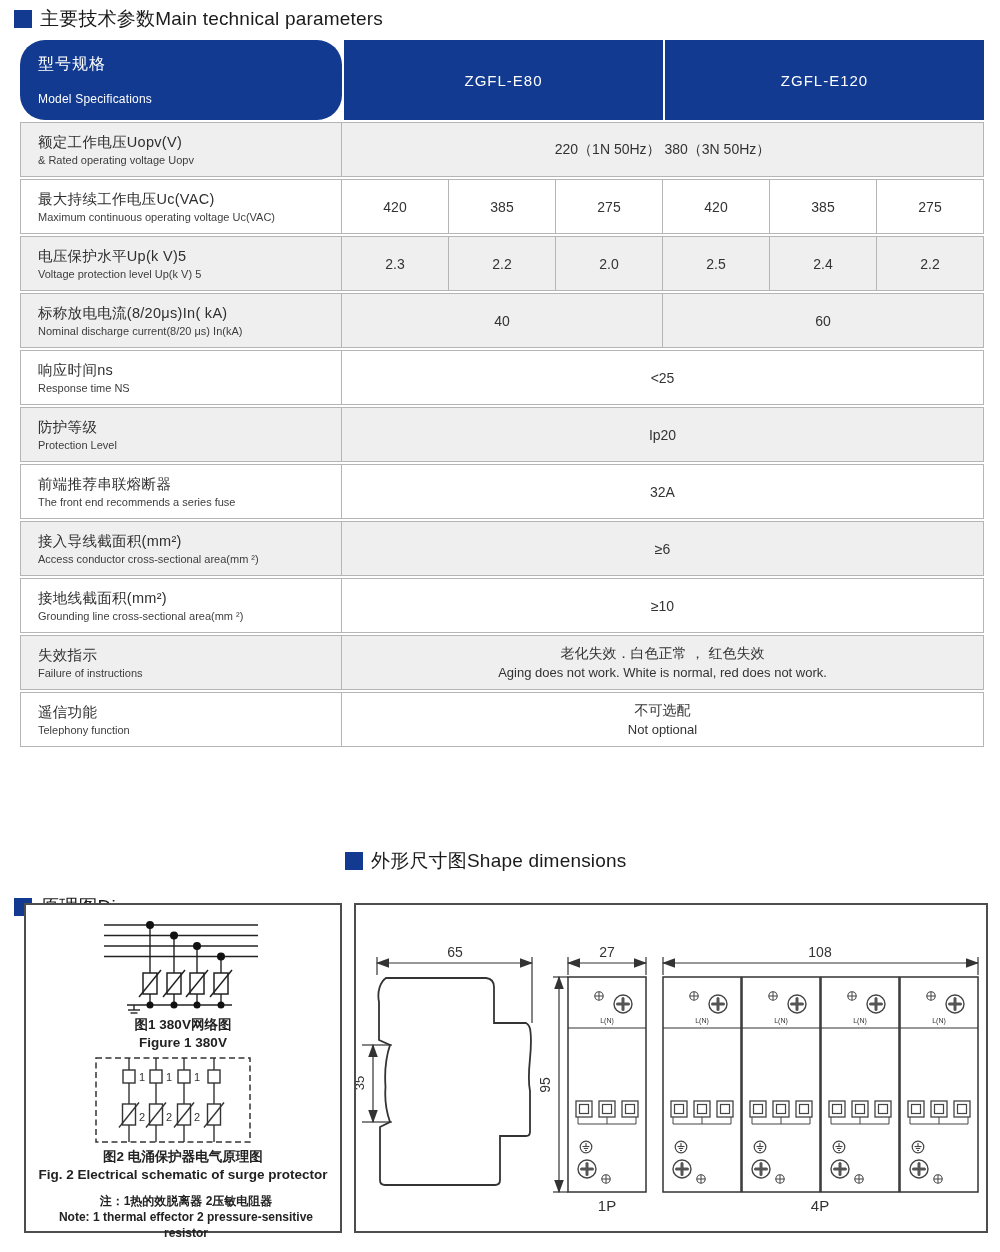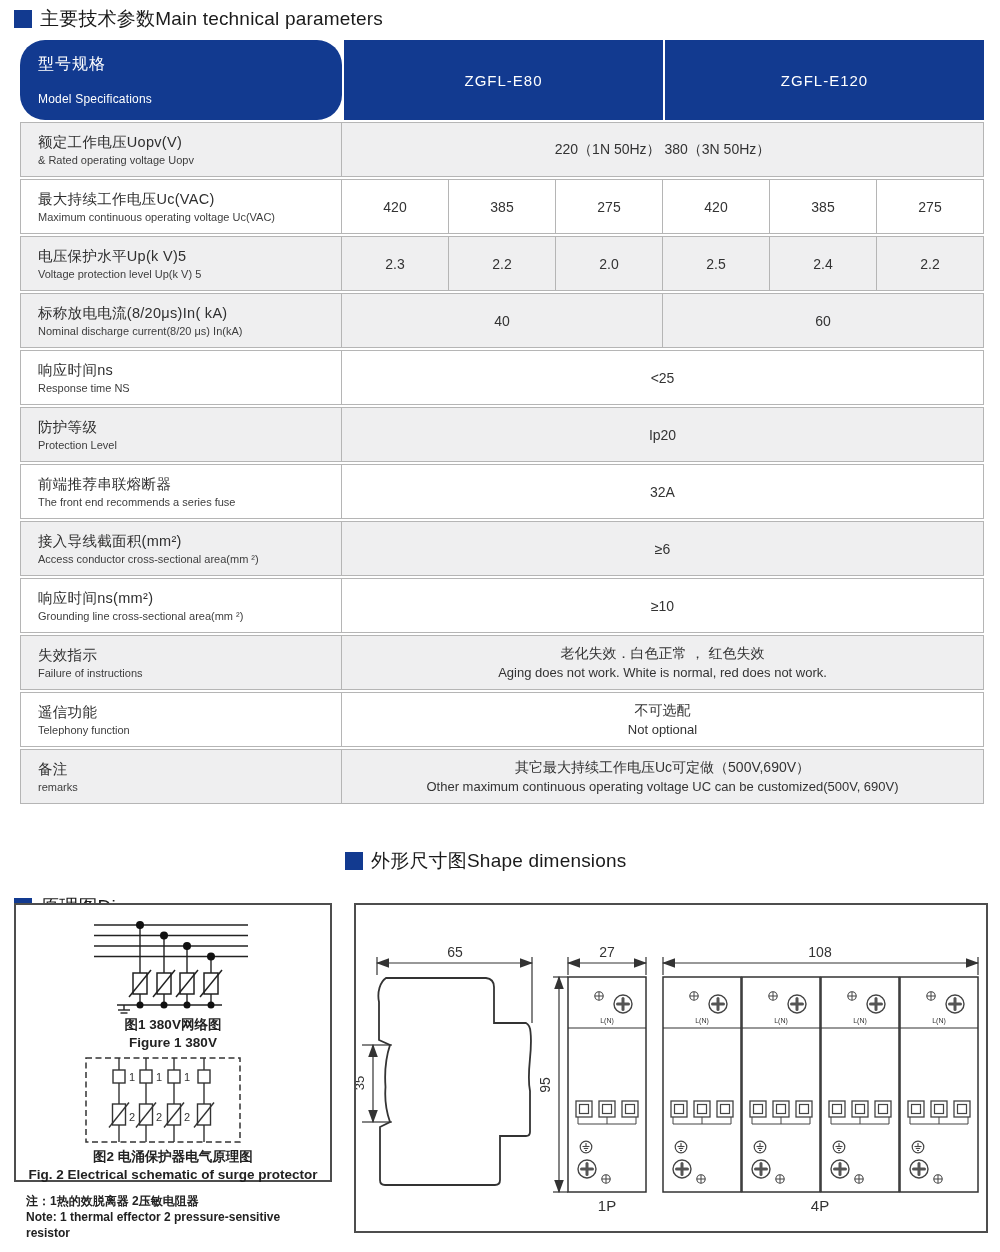--- a/index.html
+++ b/index.html
@@ -29,32 +29,32 @@
   .lz{font-size:14.5px;color:#2f2f2f;letter-spacing:.3px;}
   .le{font-size:11px;color:#3d3d3d;margin-top:2px;line-height:1.15;}
   .vz{font-size:14px;}
   .ve{font-size:13px;margin-top:2px;}
 
   
   #bottom{position:absolute;left:0;top:846px;width:1000px;height:400px;}
   #diagram-hdr{left:14px;top:2px;margin-top:46px;}
   #shape-hdr{left:345px;top:2px;}
   .dbox{position:absolute;top:57px;border:2px solid #4d4d4d;background:#fff;box-sizing:border-box;}
-  #diagram-box{left:14px;width:318px;height:279px;}
+  #diagram-box{left:24px;width:318px;height:330px;}
   #shape-box{left:354px;width:634px;height:330px;}
   #diagram-box svg,#shape-box svg{display:block;}
   #fig1-svg{position:absolute;left:0;top:6px;width:314px;height:104px;}
   #fig2-svg{position:absolute;left:0;top:150px;width:314px;height:92px;}
   #shape-svg{position:absolute;left:0;top:0;width:630px;height:326px;}
   .cap{position:absolute;left:0;width:100%;text-align:center;line-height:1.25;}
   .cap .cz{font-size:13.5px;font-weight:600;color:#222;}
   .cap .ce{font-size:13.5px;font-weight:700;color:#222;margin-top:1px;}
   #fig1-cap{top:112px;}
   #fig2-cap{top:244px;}
-  #fig-note{position:absolute;left:10px;top:288px;width:300px;text-align:left;
+  #fig-note{position:absolute;left:10px;top:288px;width:300px;text-align:center;
     font-size:12px;font-weight:600;color:#222;line-height:1.35;}
   svg text{font-family:"Liberation Sans","DejaVu Sans",sans-serif;fill:#333;}
 </style>
 </head>
 <body>
 
 <div class="sec-hdr" id="main-title">
   <span class="sq"></span>
   <span>主要技术参数Main technical parameters</span>
 </div>
@@ -142,21 +142,21 @@
     </tr>
     <tr class="gray">
       <td>
         <div class="lz">接入导线截面积(mm²)</div>
         <div class="le">Access conductor cross-sectional area(mm ²)</div>
       </td>
       <td colspan="6">≥6</td>
     </tr>
     <tr>
       <td>
-        <div class="lz">响应时间ns(mm²)</div>
+        <div class="lz">接地线截面积(mm²)</div>
         <div class="le">Grounding line cross-sectional area(mm ²)</div>
       </td>
       <td colspan="6">≥10</td>
     </tr>
     <tr class="gray">
       <td>
         <div class="lz">失效指示</div>
         <div class="le">Failure of instructions</div>
       </td>
       <td colspan="6">
@@ -165,30 +165,20 @@
       </td>
     </tr>
     <tr>
       <td>
         <div class="lz">遥信功能</div>
         <div class="le">Telephony function</div>
       </td>
       <td colspan="6">
         <div class="vz">不可选配</div>
         <div class="ve">Not optional</div>
-      </td>
-    </tr>
-    <tr class="gray">
-      <td>
-        <div class="lz">备注</div>
-        <div class="le">remarks</div>
-      </td>
-      <td colspan="6">
-        <div class="vz">其它最大持续工作电压Uc可定做（500V,690V）</div>
-        <div class="ve">Other maximum continuous operating voltage UC can be customized(500V, 690V)</div>
       </td>
     </tr>
   </tbody>
 </table>
 
 <div id="bottom">
   <div class="sec-hdr" id="diagram-hdr">
     <span class="sq"></span>
     <span>原理图Diagram</span>
   </div>

